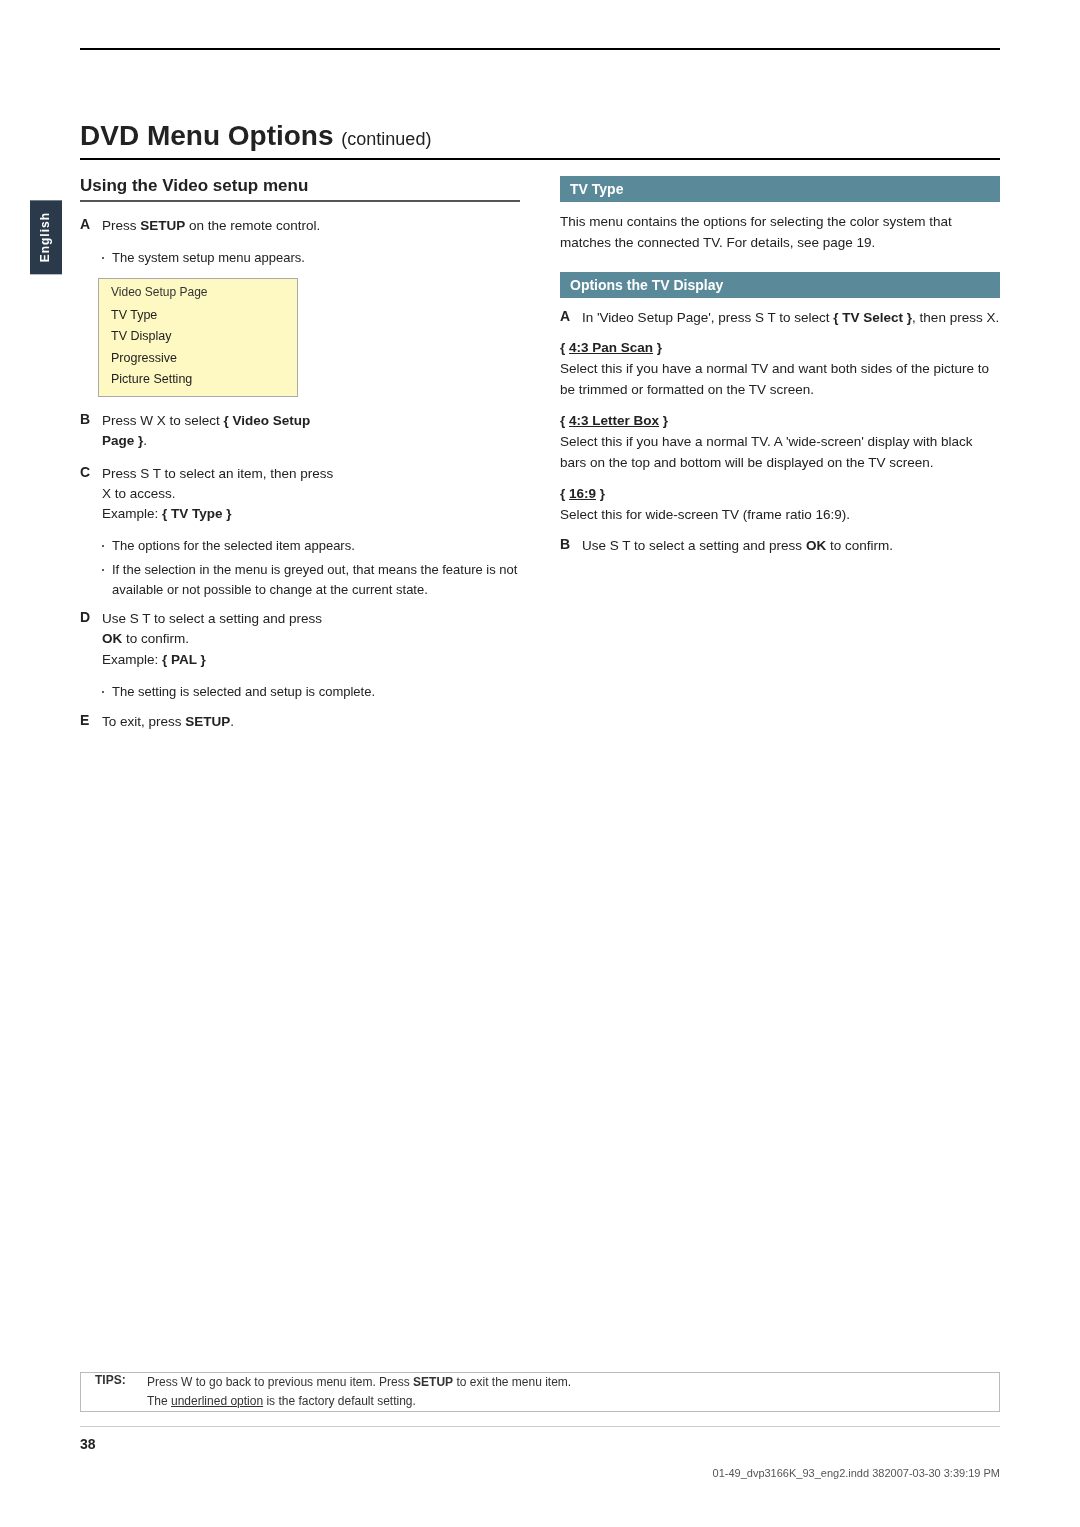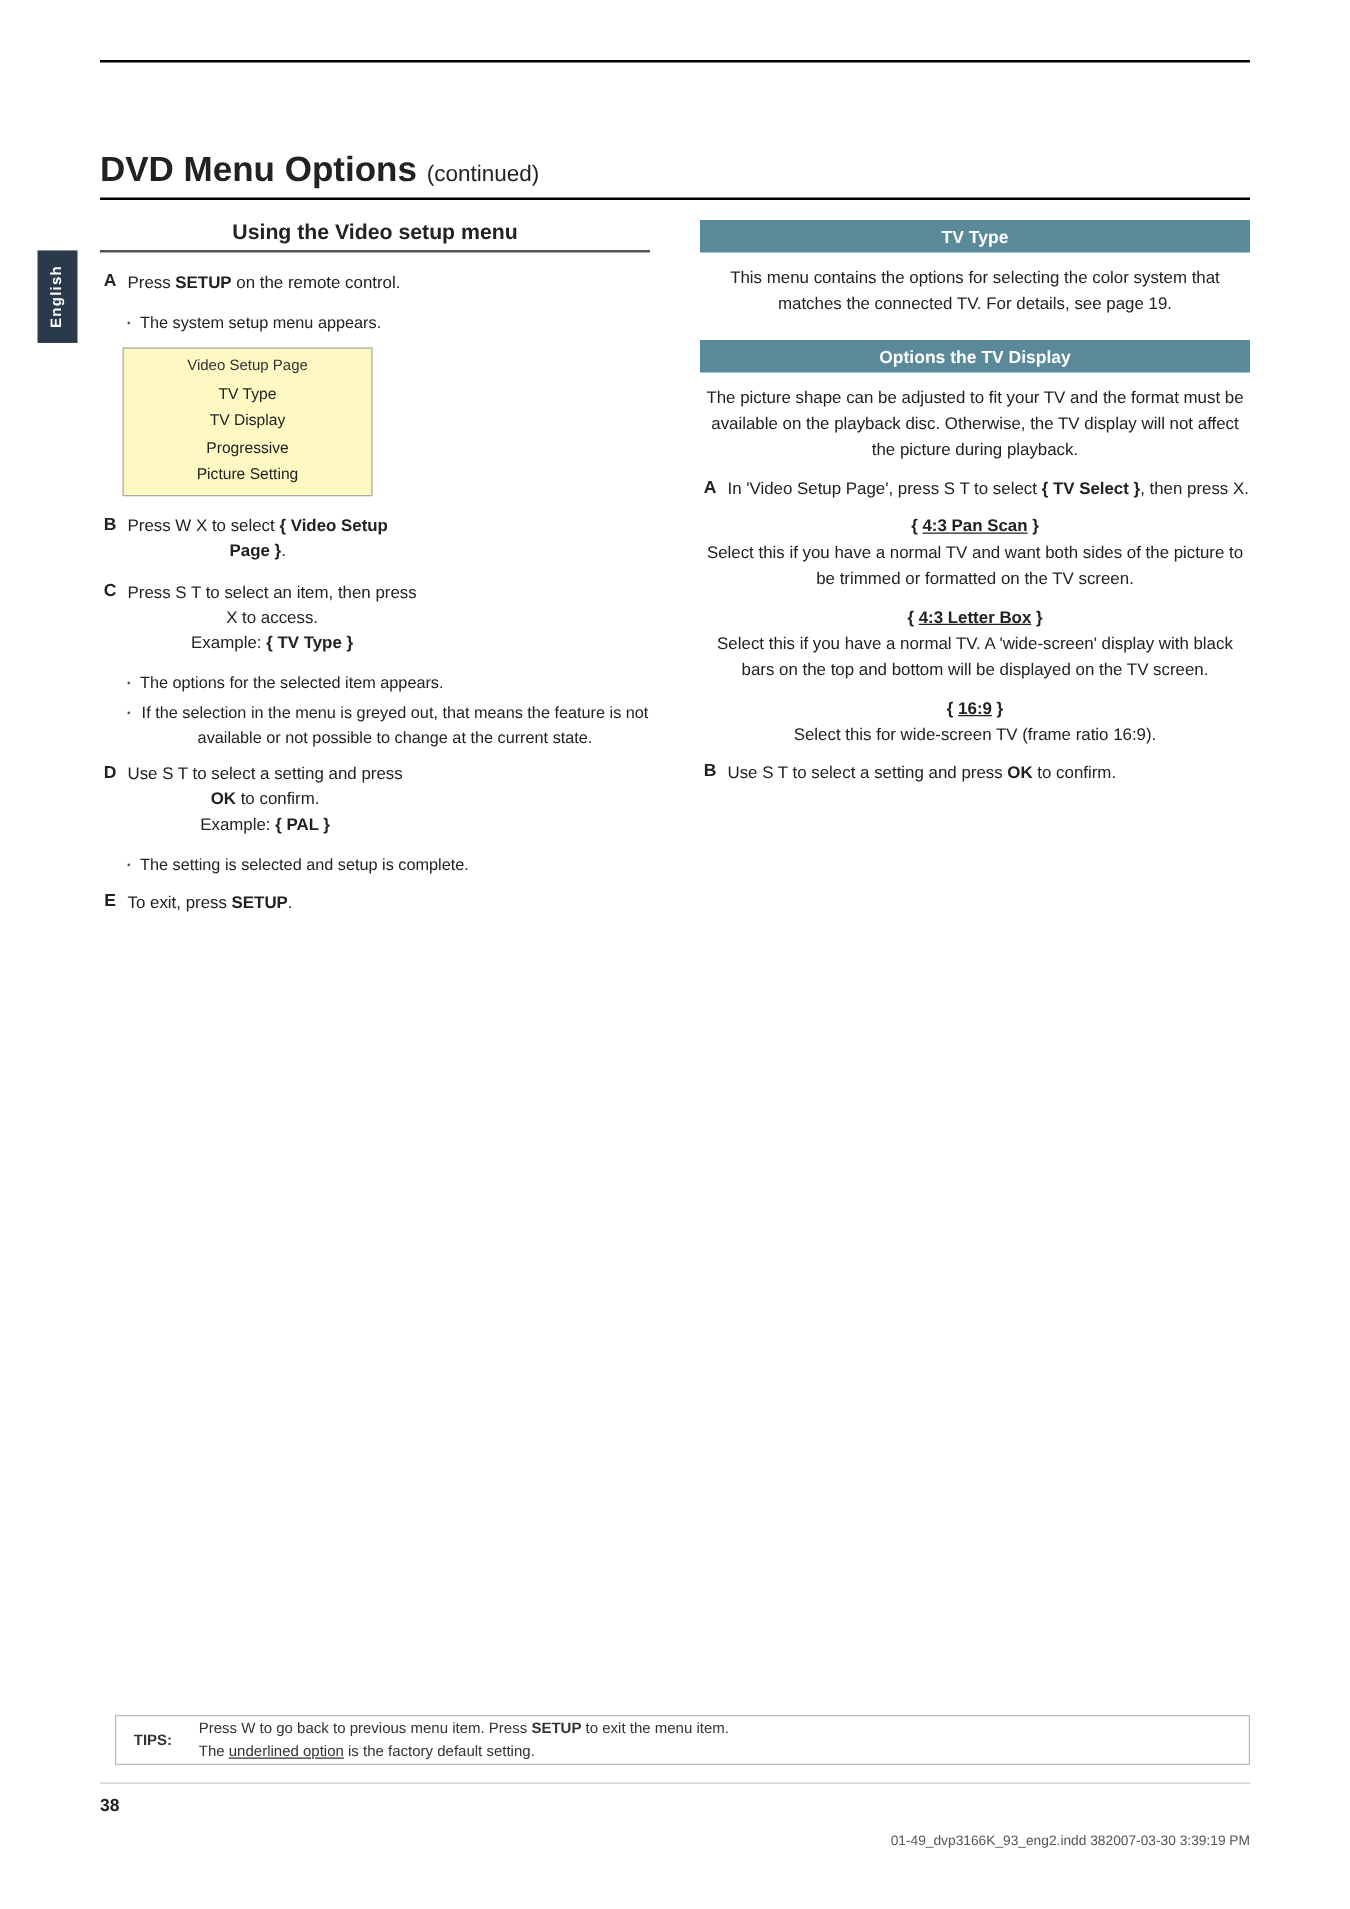--- a/index.html
+++ b/index.html
@@ -85,21 +85,20 @@
     .main-title .continued {
       font-size: 18px;
       font-weight: normal;
     }
 
     
     .two-col {
       display: flex;
       gap: 40px;
       margin-top: 0;
-      text-align: center;
     }
     .col-left {
       flex: 1 1 0;
       min-width: 0;
     }
     .col-right {
       flex: 1 1 0;
       min-width: 0;
     }
 
@@ -208,29 +207,29 @@
       margin-bottom: 4px;
     }
     .opt-heading u {
       text-decoration: underline;
     }
 
     
     .tips-box {
       position: absolute;
       bottom: 115px;
-      left: 92px;
+      left: 80px;
       right: 80px;
       border: 1px solid #bbb;
       padding: 0 14px;
       font-size: 12px;
       color: #333;
       display: flex;
       gap: 12px;
-      align-items: center;
+      align-items: flex-start;
     }
     .tips-label {
       font-weight: bold;
       min-width: 40px;
       font-size: 12px;
     }
     .tips-content {
       font-size: 12px;
       line-height: 1.6;
     }
@@ -319,21 +318,20 @@
         </div>
       </div>
     </div>
 
     <div class="col-right">
 
       <div class="section-bar">TV Type</div>
       <p class="r-para">This menu contains the options for selecting the color system that matches the connected TV. For details, see page 19.</p>
 
       <div class="section-bar2">Options the TV Display</div>
-      <p class="r-para">The picture shape can be adjusted to fit your TV and the format must be available on the playback disc. Otherwise, the TV display will not affect the picture during playback.</p>
 
       <div class="step">
         <span class="step-letter">A</span>
         <div class="step-text">
           In 'Video Setup Page', press S T to select <strong>{ TV Select }</strong>, then press X.
         </div>
       </div>
 
       <div class="opt-heading">
         { <u>4:3 Pan Scan</u> }

